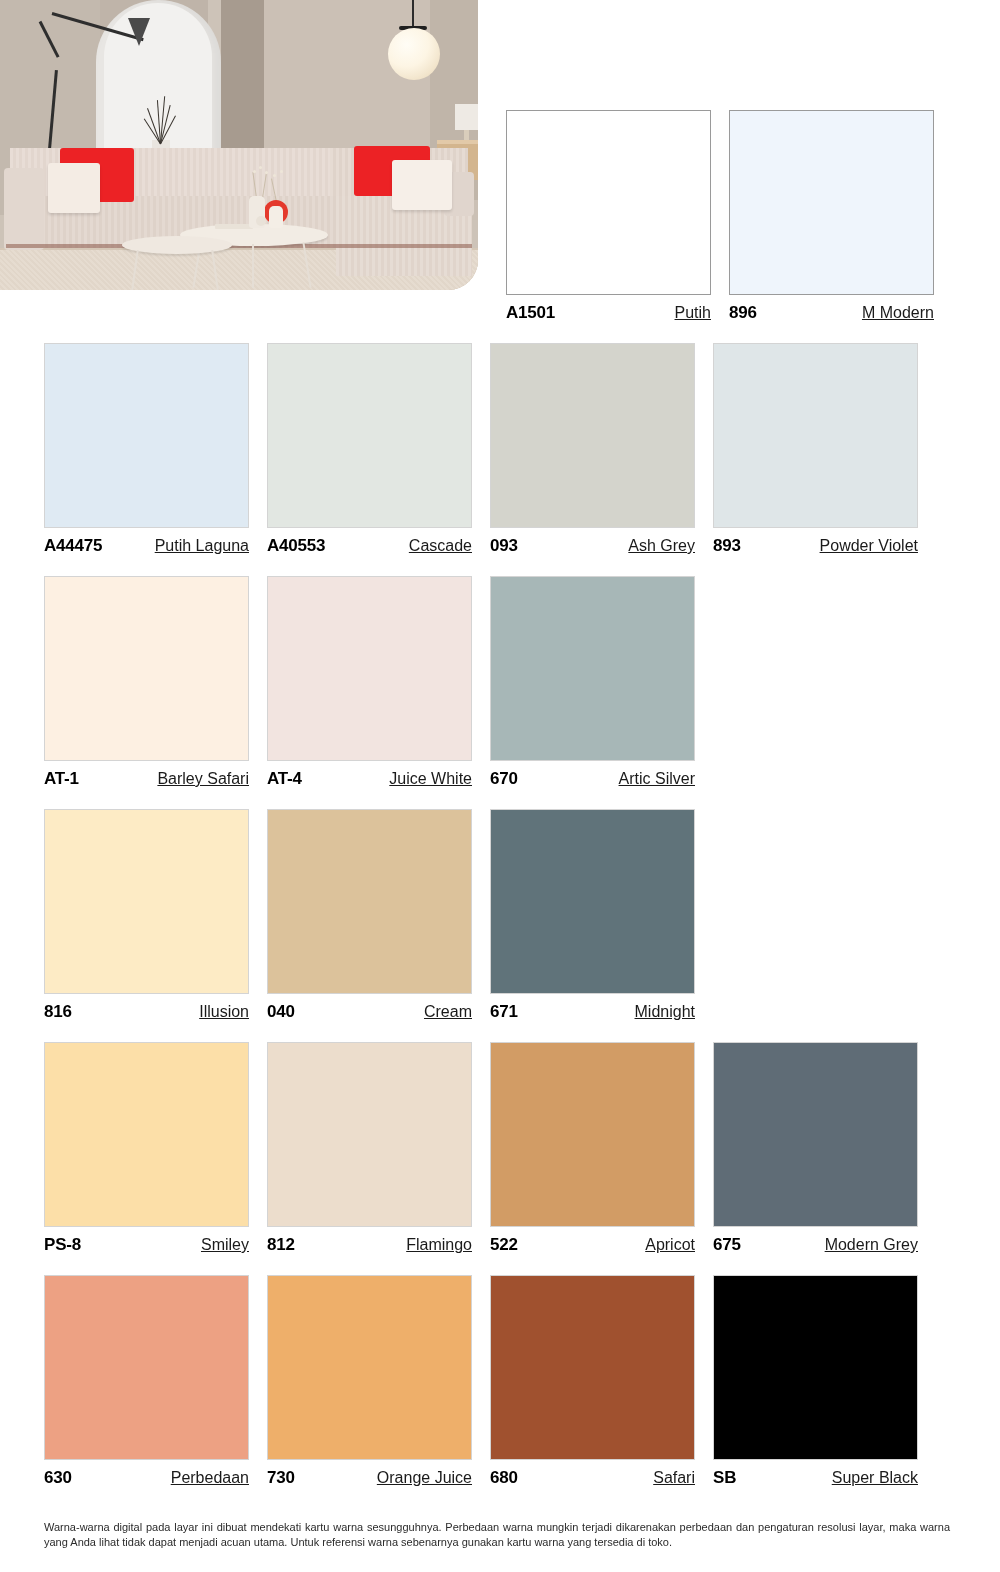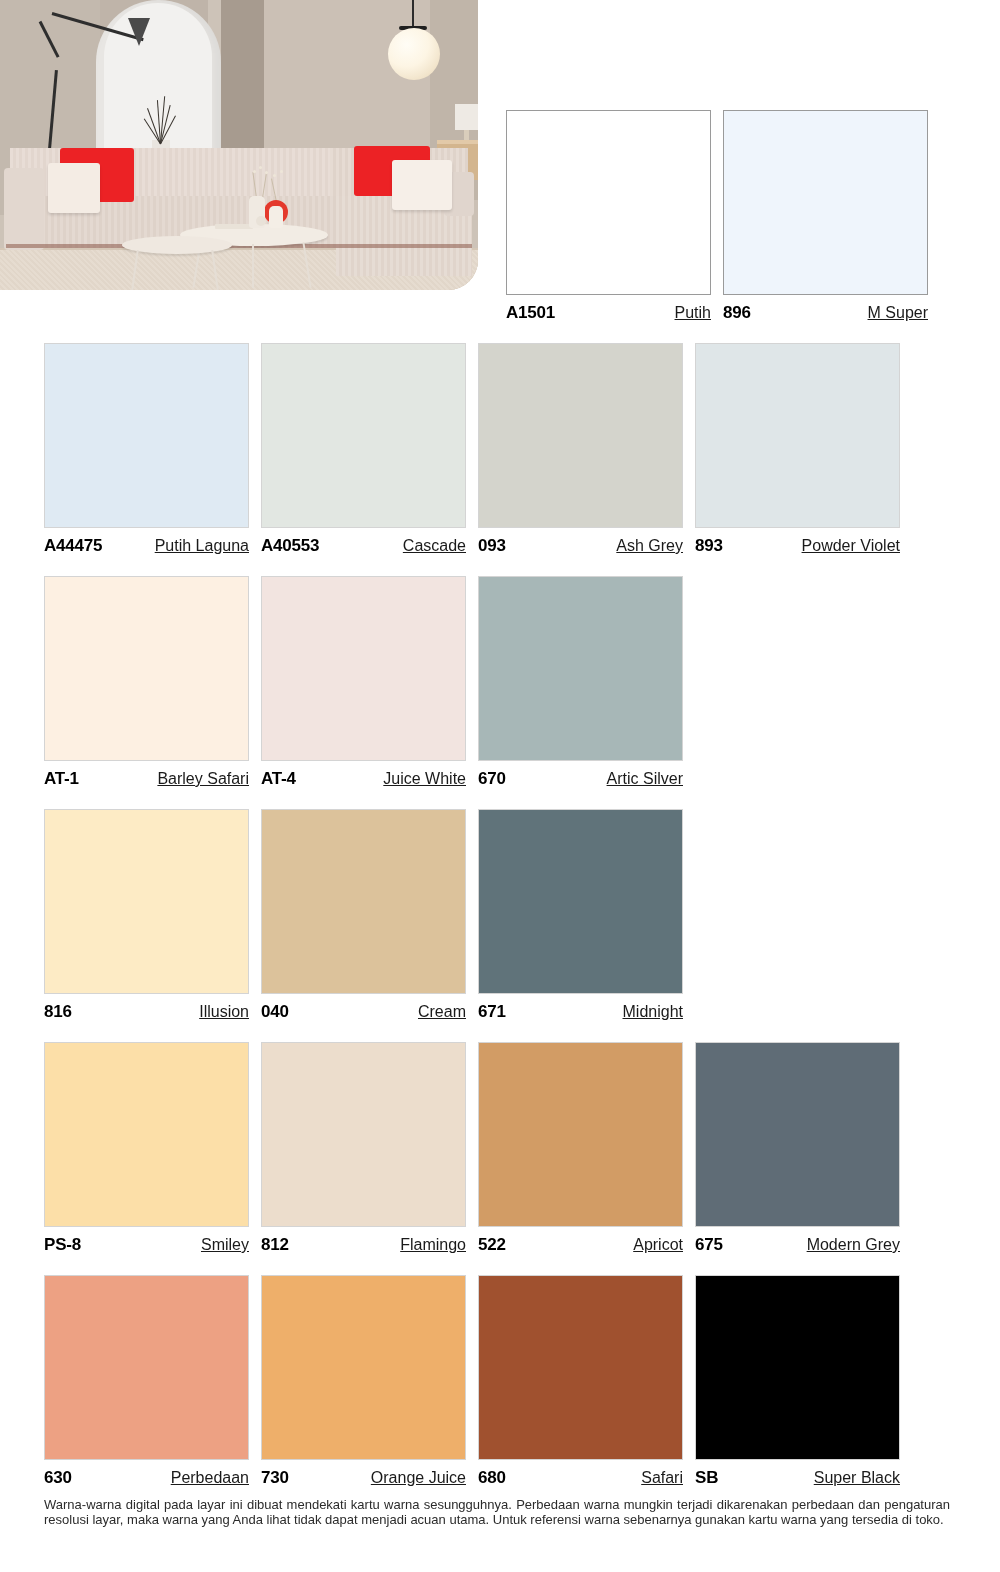--- a/index.html
+++ b/index.html
@@ -119,21 +119,21 @@
 
   
   .grid {
     position: absolute;
     left: 44px;
     top: 110px;
     width: 904px;
   }
   .row {
     display: flex;
-    gap: 12px;
+    gap: 18px;
     margin-bottom: 20px;
   }
   .cell {
     width: 205px;
     flex: 0 0 205px;
   }
 
   .chip {
     width: 205px;
     height: 185px;
@@ -164,24 +164,25 @@
   .row-top .cell { flex: 0 0 205px; }
 
   
   .footer {
     position: absolute;
     left: 44px;
     top: 1497px;
     width: 906px;
   }
   .footer p {
-    font-size: 13px;
+    font-size: 11px;
     line-height: 15px;
     color: #2b2b2b;
     text-align: justify;
+    margin-top: 23px;
   }
 </style>
 </head>
 <body>
 
 <div class="page">
 
   <div class="hero">
     <div class="hero-scene">
       <div class="wall-left"></div>
@@ -262,21 +263,21 @@
         <div class="chip outlined" style="background:#ffffff;"></div>
         <div class="caption">
           <span class="code">A1501</span>
           <span class="cname">Putih</span>
         </div>
       </div>
       <div class="cell">
         <div class="chip outlined" style="background:#eff5fc;"></div>
         <div class="caption">
           <span class="code">896</span>
-          <span class="cname">M Super</span>
+          <span class="cname">M Modern</span>
         </div>
       </div>
     </div>
 
     <div class="row">
       <div class="cell">
         <div class="chip" style="background:#dfeaf3;"></div>
         <div class="caption">
           <span class="code">A44475</span>
           <span class="cname">Putih Laguna</span>

